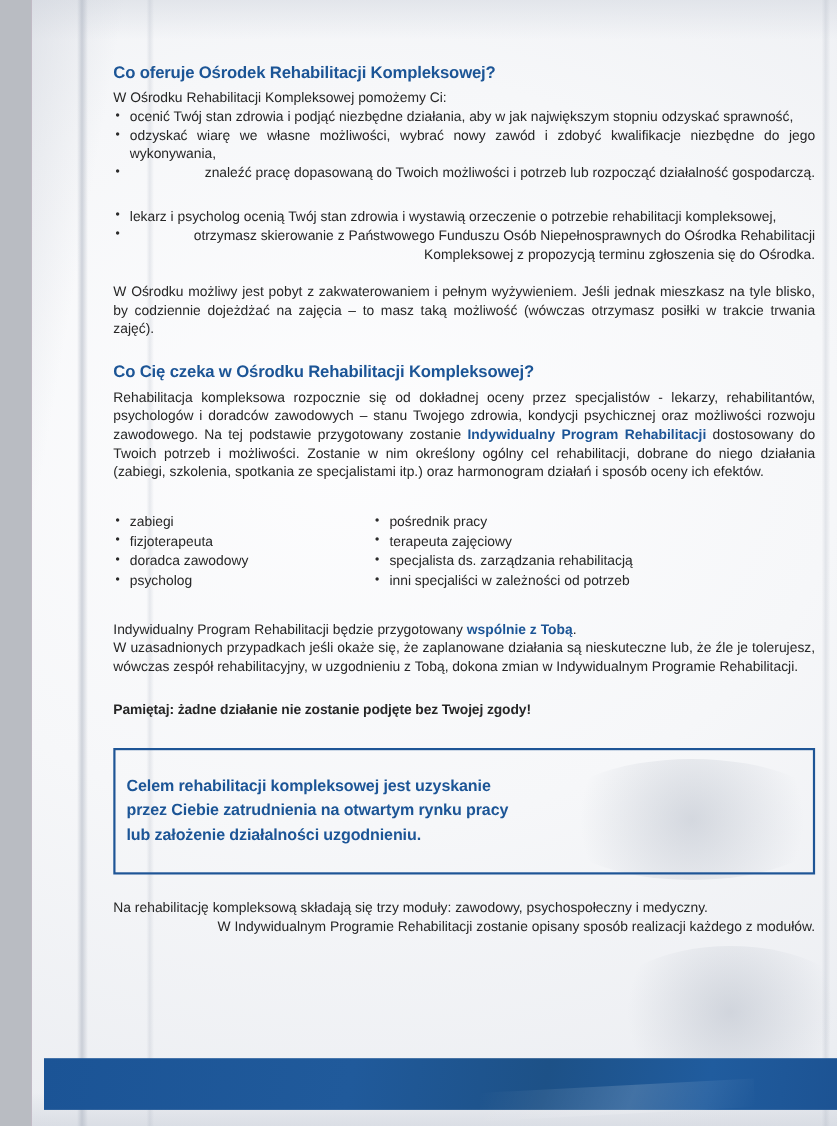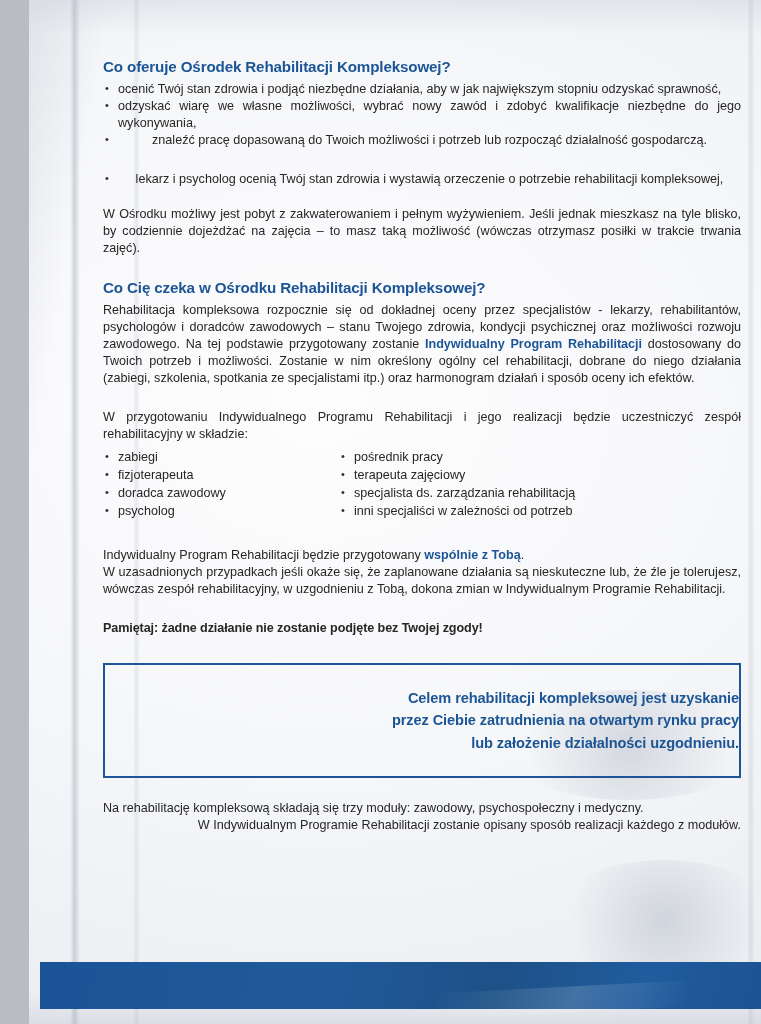--- a/index.html
+++ b/index.html
@@ -96,21 +96,21 @@
     margin-bottom: 0;
   }
   ul.bullets li::before {
     content: "\2022";
     position: absolute;
     left: 2px;
     top: -0.5px;
     font-size: 11px;
     color: #2b2b2b;
   }
-  ul.bullets li:last-child { text-align: center; }
+  ul.bullets li:last-child { text-align: right; }
   .gap-m  { height: 17px; }
   .gap-l  { height: 22px; }
   .gap-xl { height: 26px; }
 
   .hl { color: #1c5596; font-weight: bold; text-align: right; }
 
   
   .two-col {
     display: flex;
     margin-top: 6px;
@@ -140,22 +140,22 @@
     font-size: 13px;
     font-weight: bold;
     color: #1b1b1b;
     letter-spacing: -0.1px;
   }
 
   
   .callout {
     margin-top: 26px;
     border: 2.5px solid #1e5596;
-    padding: 22px 0 22px;
-    text-align: right;
+    padding: 22px 10px 22px;
+    text-align: left;
   }
   .callout .line {
     font-size: 14.6px;
     font-weight: bold;
     color: #1c5596;
     line-height: 1.52;
     letter-spacing: -0.1px;
   }
 
   
@@ -187,44 +187,45 @@
   <div class="fold b"></div>
   <div class="fold c"></div>
   <div class="smudge" style="left:470px;top:690px;width:260px;height:110px;"></div>
   <div class="smudge" style="left:520px;top:860px;width:230px;height:120px;"></div>
   <div class="speck" style="left:734px;top:45px;width:5px;height:3px;"></div>
   <div class="speck" style="left:737px;top:86px;width:4px;height:5px;"></div>
 
   <div class="content">
 
     <h2 class="section-title">Co oferuje Ośrodek Rehabilitacji Kompleksowej?</h2>
+    <p class="body">W Ośrodku Rehabilitacji Kompleksowej pomożemy Ci:</p>
     <ul class="bullets">
       <li>ocenić Twój stan zdrowia i podjąć niezbędne działania, aby w jak największym stopniu odzyskać sprawność,</li>
       <li>odzyskać wiarę we własne możliwości, wybrać nowy zawód i zdobyć kwalifikacje niezbędne do jego wykonywania,</li>
       <li>znaleźć pracę dopasowaną do Twoich możliwości i potrzeb lub rozpocząć działalność gospodarczą.</li>
     </ul>
 
     <div class="gap-l"></div>
 
     <ul class="bullets">
       <li>lekarz i psycholog ocenią Twój stan zdrowia i wystawią orzeczenie o potrzebie rehabilitacji kompleksowej,</li>
+      <li>otrzymasz skierowanie z Państwowego Funduszu Osób Niepełnosprawnych do Ośrodka Rehabilitacji Kompleksowej z propozycją terminu zgłoszenia się do Ośrodka.</li>
     </ul>
 
     <div class="gap-m"></div>
 
     <p class="body">W Ośrodku możliwy jest pobyt z zakwaterowaniem i pełnym wyżywieniem. Jeśli jednak mieszkasz na tyle blisko, by codziennie dojeżdżać na zajęcia – to masz taką możliwość (wówczas otrzymasz posiłki w trakcie trwania zajęć).</p>
 
     <div class="gap-l"></div>
 
     <h2 class="section-title">Co Cię czeka w Ośrodku Rehabilitacji Kompleksowej?</h2>
     <p class="body"><span>Rehabilitacja kompleksowa rozpocznie się od dokładnej oceny przez specjalistów - lekarzy, rehabilitantów, psychologów i doradców zawodowych – stanu Twojego zdrowia, kondycji psychicznej oraz możliwości rozwoju zawodowego. Na tej podstawie przygotowany zostanie </span><span class="hl">Indywidualny Program Rehabilitacji</span><span> dostosowany do Twoich potrzeb i możliwości. Zostanie w nim określony ogólny cel rehabilitacji, dobrane do niego działania (zabiegi, szkolenia, spotkania ze specjalistami itp.) oraz harmonogram działań i sposób oceny ich efektów.</span></p>
 
     <div class="gap-l"></div>
 
-    <p class="body">W przygotowaniu Indywidualnego Programu Rehabilitacji i jego realizacji będzie uczestniczyć zespół rehabilitacyjny w składzie:</p>
 
     <div class="two-col">
       <ul class="col-list left">
         <li>zabiegi</li>
         <li>fizjoterapeuta</li>
         <li>doradca zawodowy</li>
         <li>psycholog</li>
       </ul>
       <ul class="col-list right">
         <li>pośrednik pracy</li>

